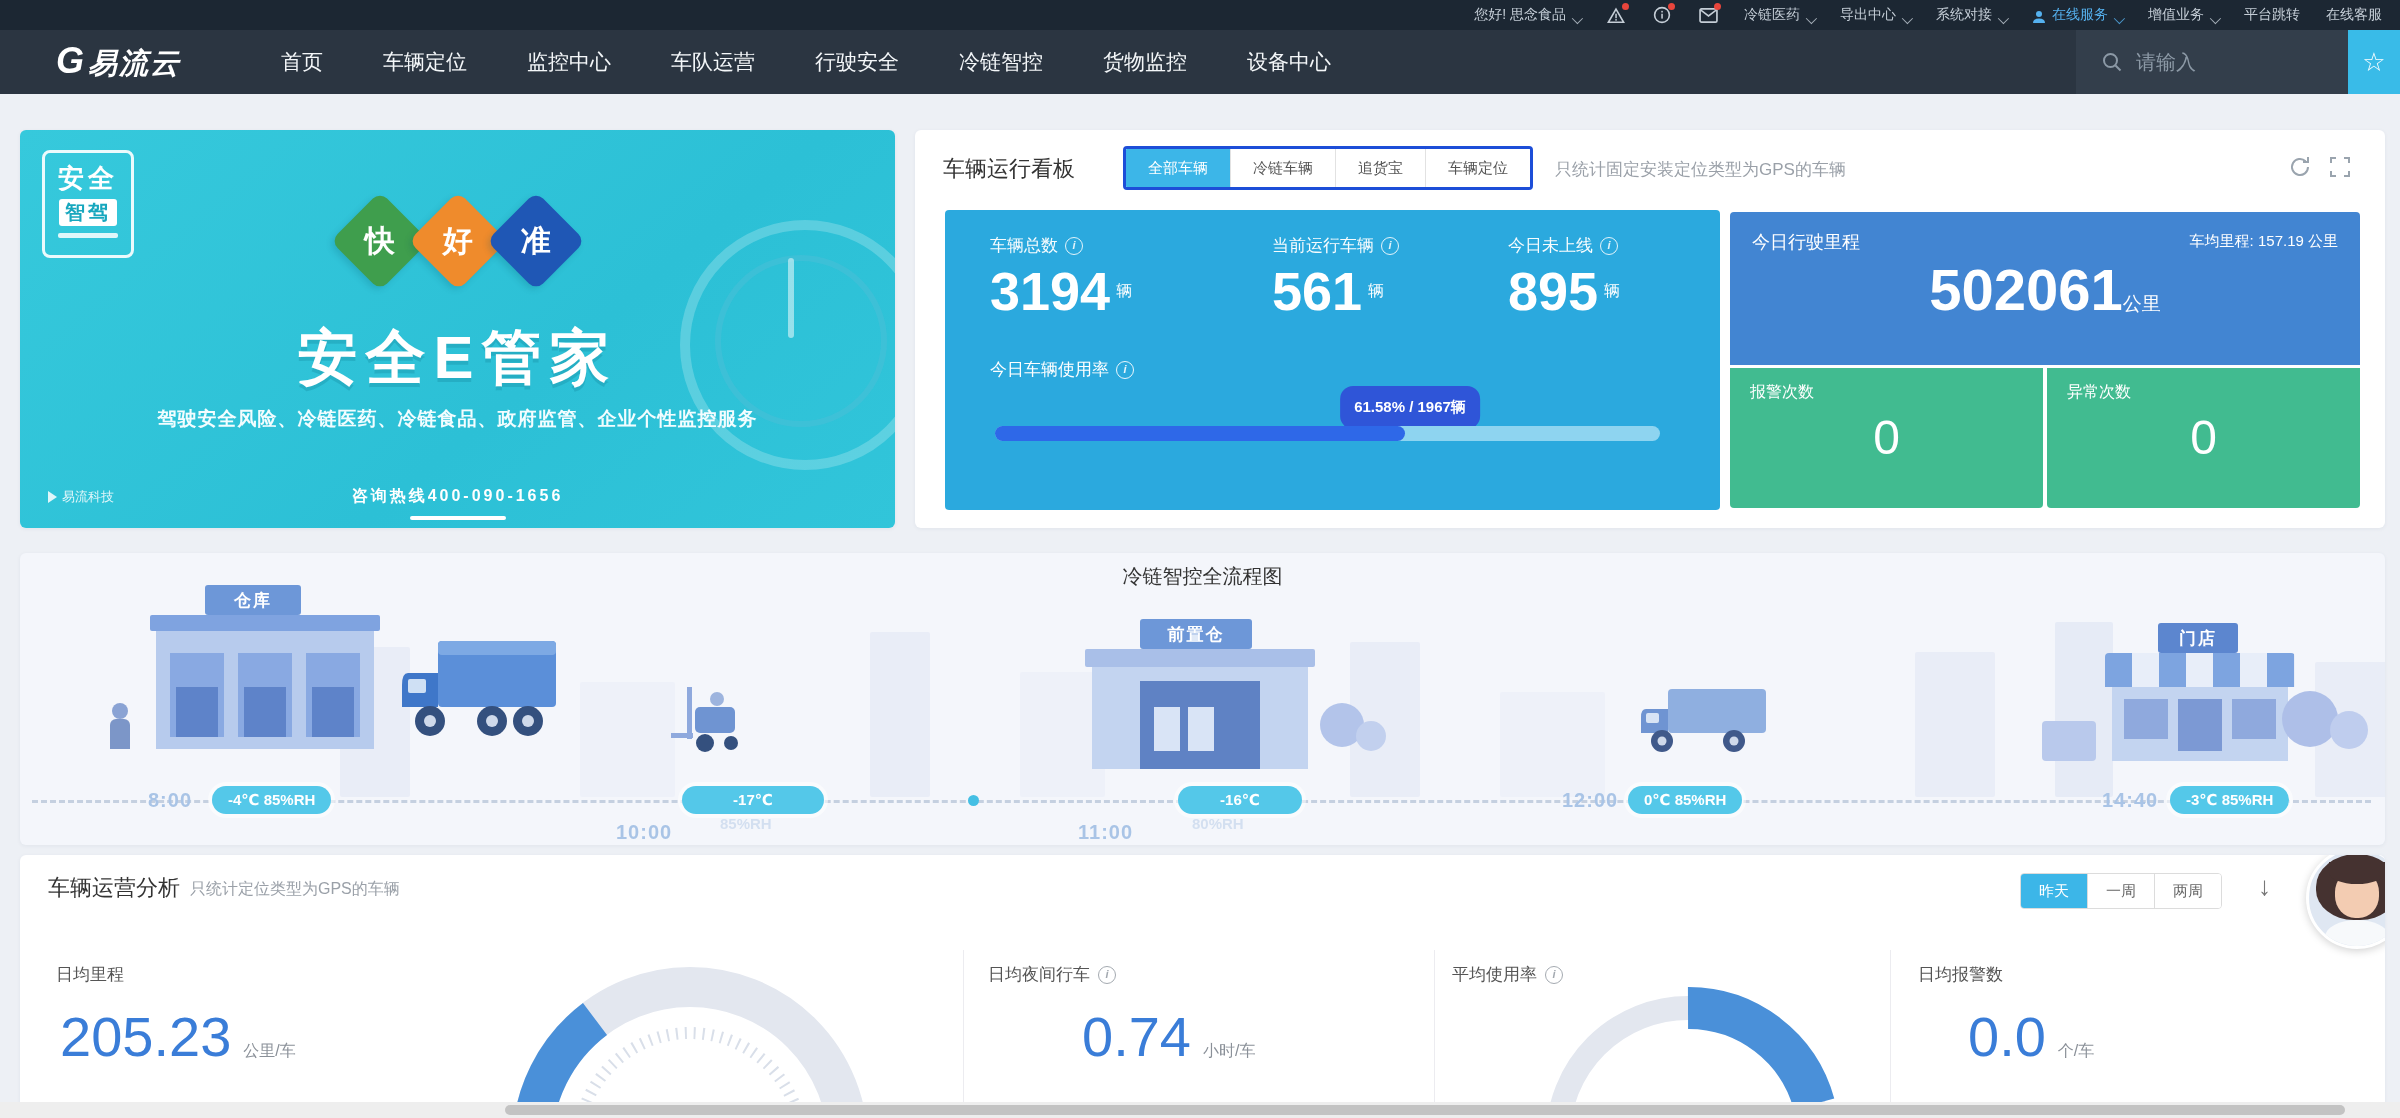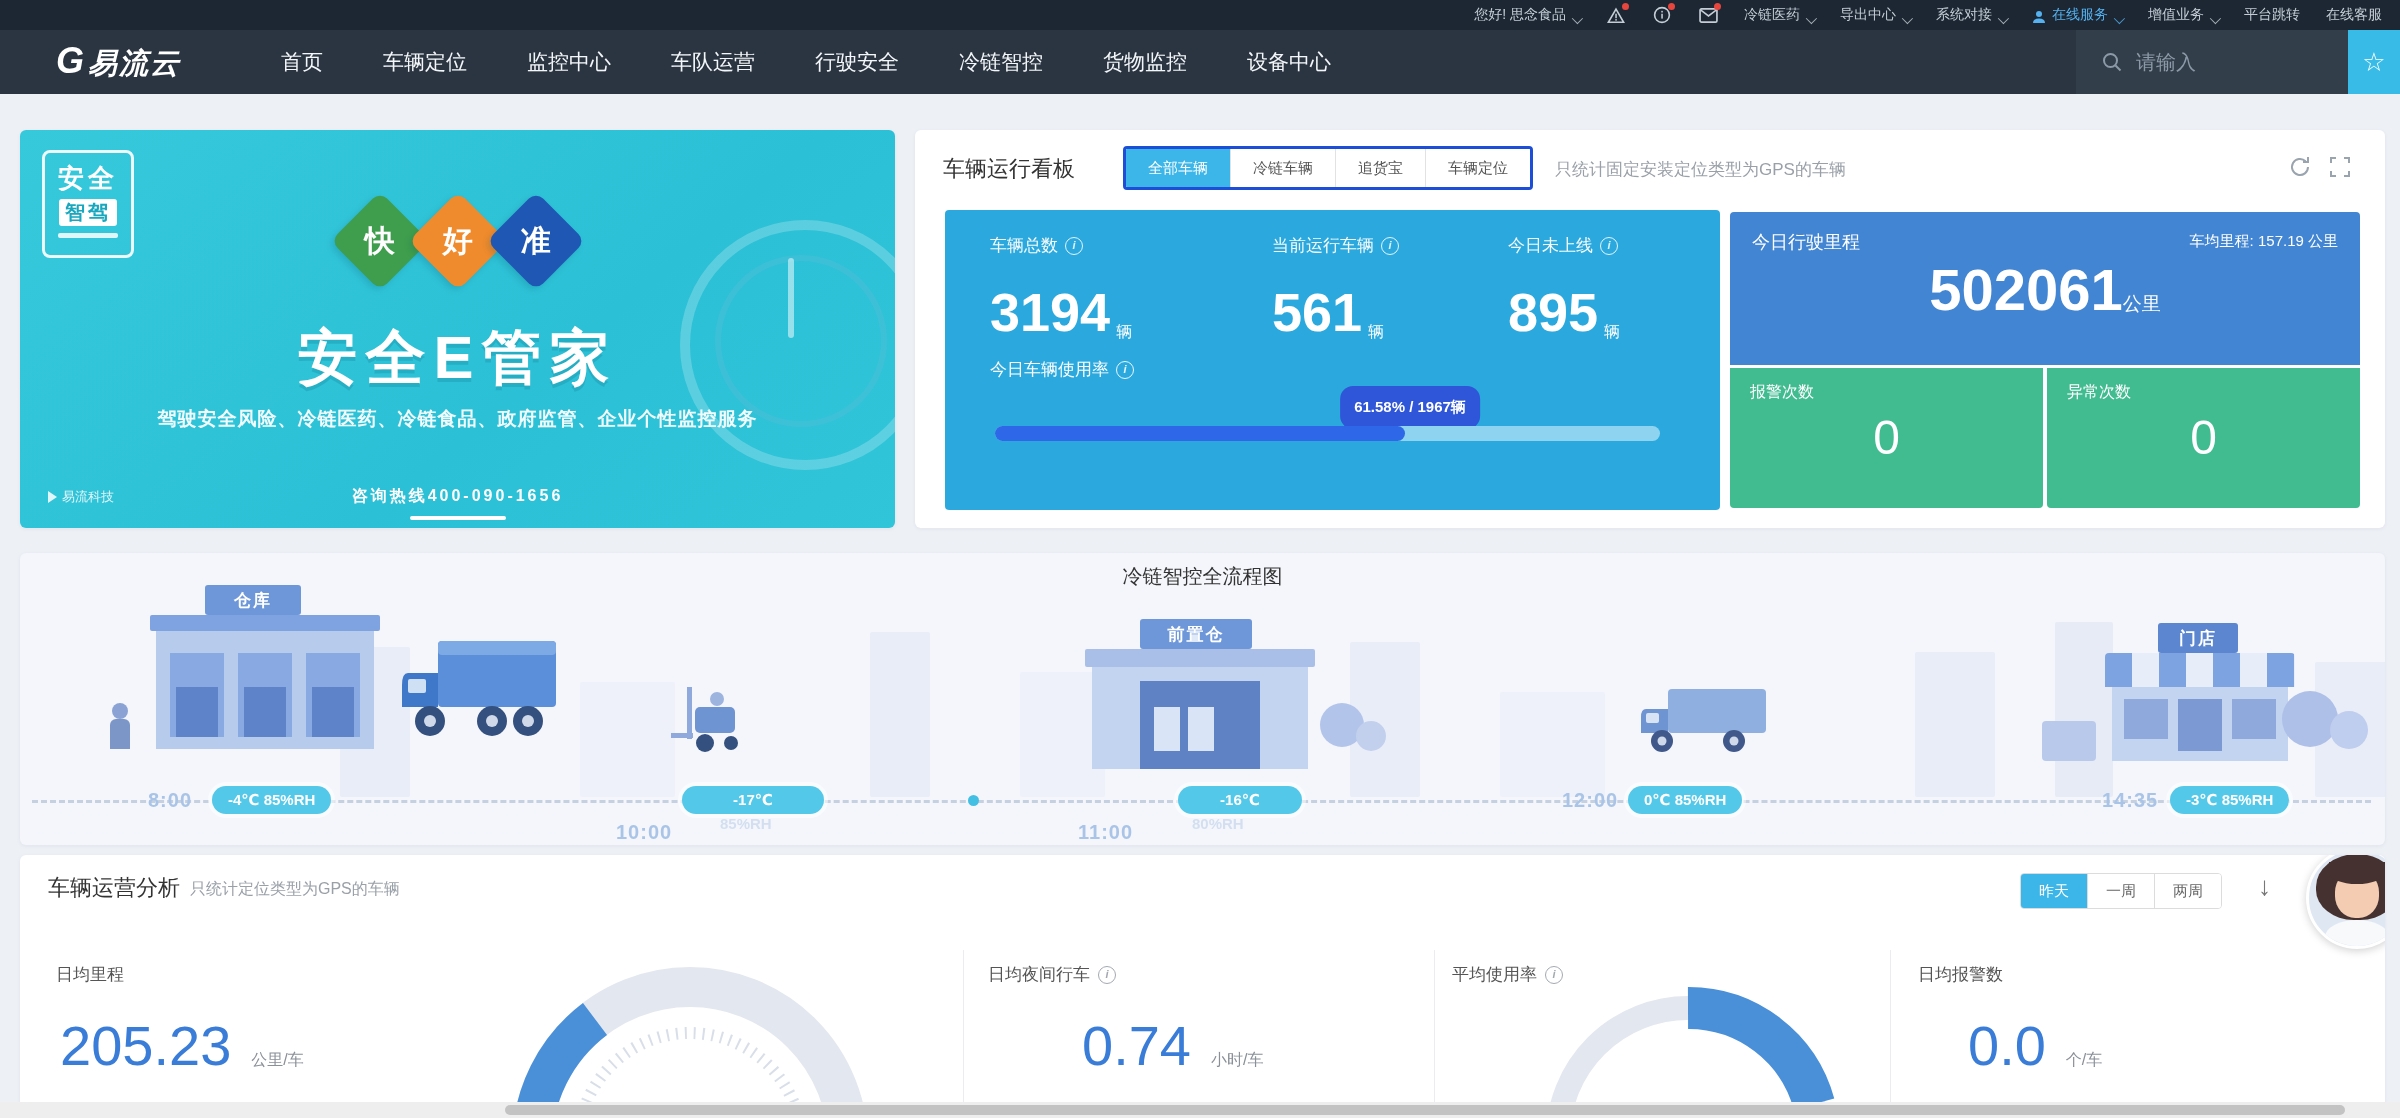--- a/index.html
+++ b/index.html
@@ -65,21 +65,21 @@
   .kb-tabs{position:absolute;left:208px;top:16px;display:flex;border:3px solid #1d4ed8;border-radius:4px;overflow:hidden;background:#fff}
   .kb-tab{padding:0 22px;height:38px;line-height:38px;font-size:15px;color:#555;background:#fff;border:none;
           border-left:1px solid #e2e2e2;cursor:pointer;font-family:inherit}
   .kb-tab:first-child{border-left:none}
   .kb-tab.active{background:#3cb6e8;color:#fff}
   .kb-note{position:absolute;left:640px;top:28px;font-size:17px;color:#9aa0a8}
   .kb-ico{position:absolute;top:24px;width:26px;height:26px;color:#9aa4ae;cursor:pointer;display:flex;align-items:center;justify-content:center}
   .card-blue{position:absolute;left:30px;top:80px;width:775px;height:300px;background:#2ba9de;border-radius:4px;color:#fff}
   .stat{position:absolute;top:24px}
   .stat .lb{font-size:17px;display:flex;align-items:center;gap:7px;color:rgba(255,255,255,.96)}
-  .stat .vl{font-size:54px;font-weight:700;margin-top:24px;display:flex;align-items:flex-end;gap:6px}
+  .stat .vl{font-size:54px;font-weight:700;margin-top:3px;display:flex;align-items:center;gap:6px}
   .stat .un{font-size:16px;font-weight:400}
   .inf{display:inline-block;width:16px;height:16px;border:1.5px solid currentColor;border-radius:50%;
        font-size:11px;line-height:15px;text-align:center;opacity:.9;cursor:pointer}
   .inf::after{content:"i";font-style:italic;font-weight:700}
   .usage-lb{position:absolute;left:45px;top:148px;font-size:17px;display:flex;gap:7px;align-items:center}
   .usage-badge{position:absolute;top:176px;transform:translateX(-50%);background:#2f55d8;border-radius:13px;
        padding:12px 14px;font-size:15px;font-weight:700;white-space:nowrap}
   .usage-badge::after{content:"";position:absolute;left:50%;transform:translateX(-50%);bottom:-6px;
        border-left:7px solid transparent;border-right:7px solid transparent;border-top:7px solid #2f55d8}
   .bar-track{position:absolute;left:50px;top:216px;width:665px;height:15px;border-radius:8px;background:#8ed4f0}
@@ -109,21 +109,21 @@
   .an-title{position:absolute;left:28px;top:18px;font-size:22px;color:#333}
   .an-note{position:absolute;left:170px;top:24px;font-size:16px;color:#9aa0a8}
   .an-ranges{position:absolute;left:2000px;top:18px;display:flex;border:1px solid #dcdcdc;border-radius:4px;overflow:hidden}
   .rg{height:34px;line-height:34px;padding:0 18px;font-size:15px;color:#666;background:#fff;border:none;
       border-left:1px solid #dcdcdc;cursor:pointer;font-family:inherit}
   .rg:first-child{border-left:none}
   .rg.active{background:#3cb6e8;color:#fff}
   .an-dl{position:absolute;left:2238px;top:16px;font-size:26px;color:#777;cursor:pointer}
   .m-label{position:absolute;top:108px;font-size:17px;color:#555;display:flex;align-items:center;gap:8px}
   .m-label .inf{color:#9aa0a8}
-  .m-value{position:absolute;top:158px;display:flex;align-items:baseline;gap:20px;color:#3a7dd8}
+  .m-value{position:absolute;top:149px;display:flex;align-items:baseline;gap:12px;color:#3a7dd8}
   .m-value .v{font-size:56px}
   .m-value .u{font-size:16px;color:#8a9098}
   .v-div{position:absolute;top:95px;bottom:-20px;width:1px;background:#ececf0}
   .gauge{position:absolute}
   
   .avatar{position:absolute;left:2286px;top:-8px;width:96px;height:96px;border-radius:50%;background:#dfe7f2;
           border:3px solid #fff;box-shadow:0 2px 8px rgba(0,0,0,.18);overflow:hidden;cursor:pointer;z-index:30}
   .avatar .hair{position:absolute;top:4px;left:7px;width:82px;height:66px;background:#453230;border-radius:50% 50% 46% 46%}
   .avatar .face{position:absolute;top:20px;left:26px;width:44px;height:48px;background:#f3ccb2;border-radius:46%}
   .avatar .bang{position:absolute;top:12px;left:20px;width:56px;height:22px;background:#453230;border-radius:0 0 50% 50%}
@@ -422,21 +422,21 @@
   <span class="tl-pill" style="left:192px">-4℃  85%RH</span>
   <span class="tl-time" style="left:596px;top:268px">10:00</span>
   <span class="tl-pill" style="left:662px;min-width:110px;text-align:center">-17℃</span>
   <span class="tl-sub" style="left:700px">85%RH</span>
   <span class="tl-dot" style="left:948px"></span>
   <span class="tl-time" style="left:1058px;top:268px">11:00</span>
   <span class="tl-pill" style="left:1158px;min-width:92px;text-align:center">-16℃</span>
   <span class="tl-sub" style="left:1172px">80%RH</span>
   <span class="tl-time" style="left:1542px;top:236px">12:00</span>
   <span class="tl-pill" style="left:1608px">0℃  85%RH</span>
-  <span class="tl-time" style="left:2082px;top:236px">14:35</span>
+  <span class="tl-time" style="left:2082px;top:236px">14:40</span>
   <span class="tl-pill" style="left:2150px">-3℃  85%RH</span>
 </div>
 
 <div class="panel an">
   <div class="an-title">车辆运营分析</div>
   <div class="an-note">只统计定位类型为GPS的车辆</div>
   <div class="an-ranges">
     <button class="rg active">昨天</button>
     <button class="rg">一周</button>
     <button class="rg">两周</button>

